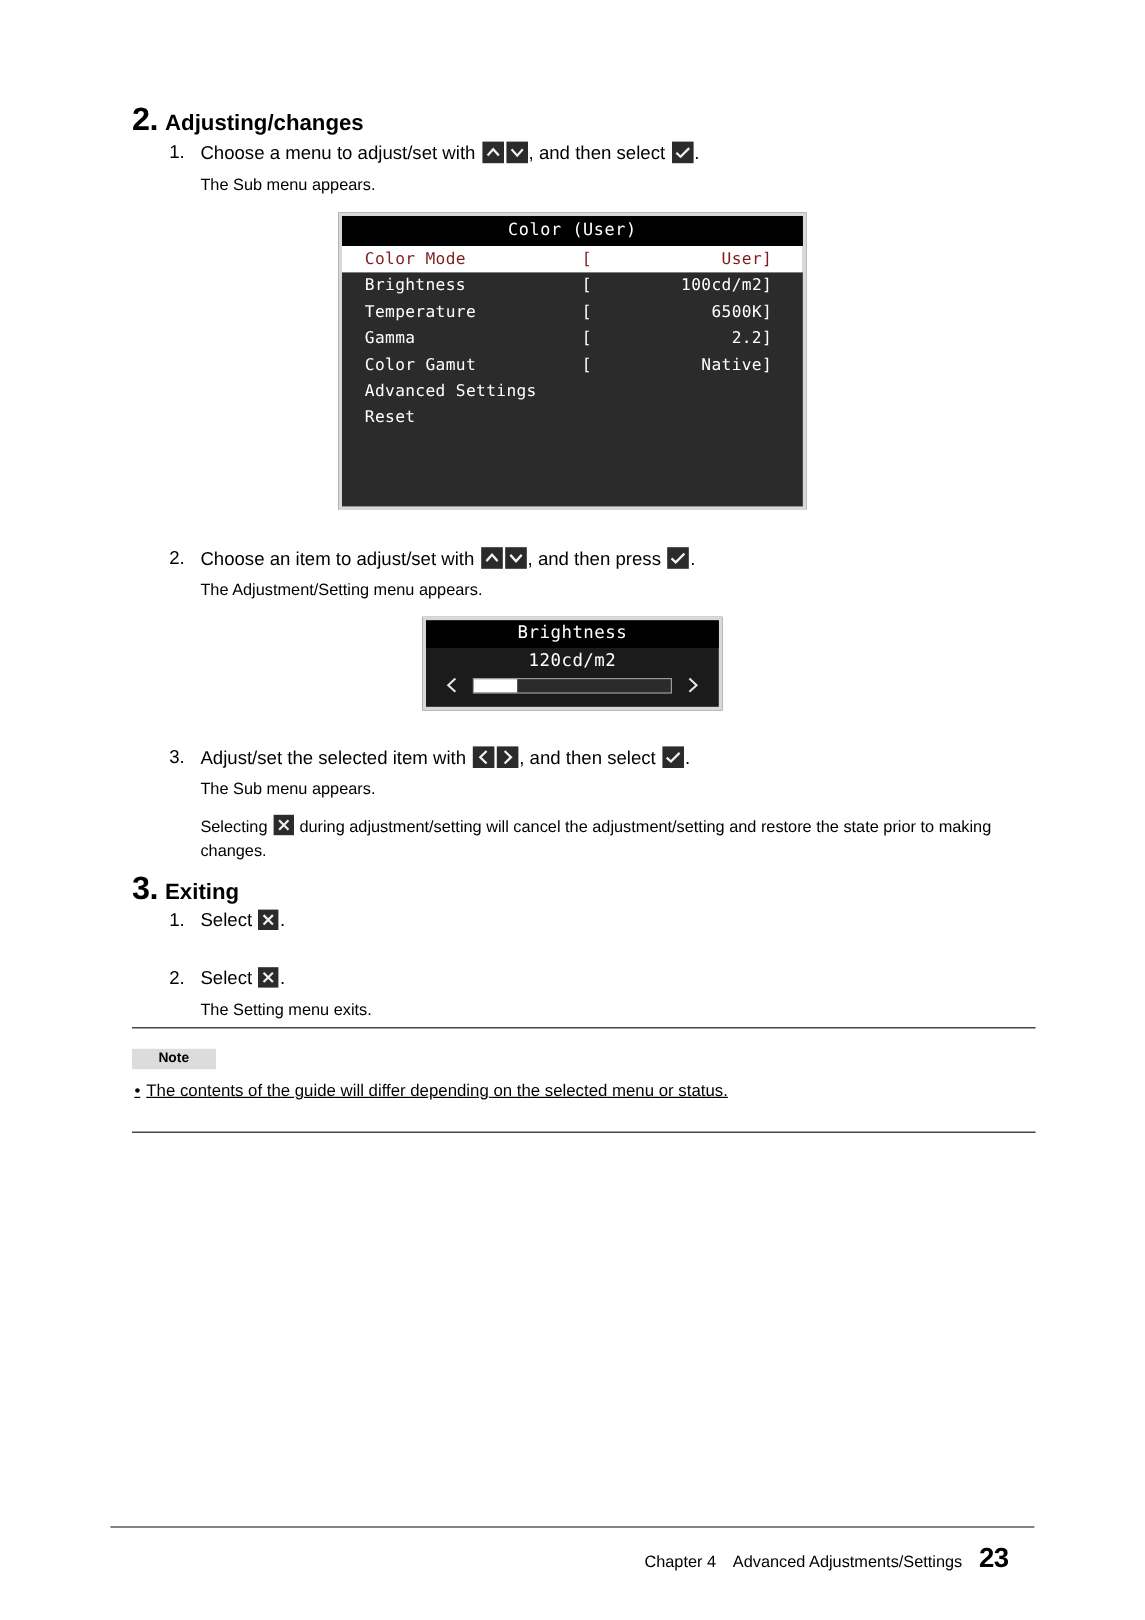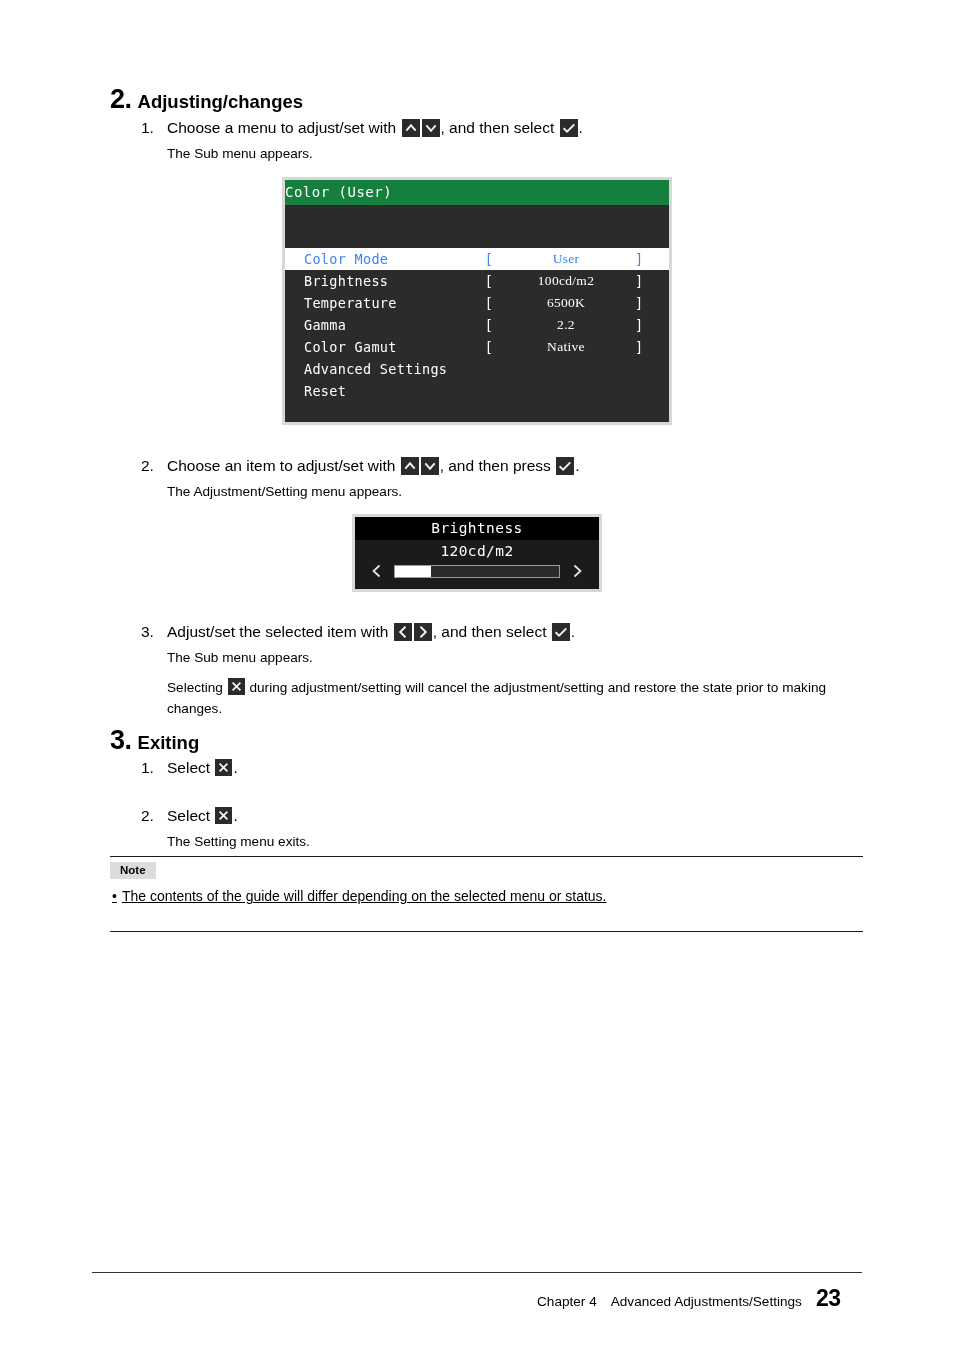--- a/index.html
+++ b/index.html
@@ -82,41 +82,41 @@
   
   .osd {
     position: absolute;
     background: #2b2b2b;
     border: 3px solid #d8d8d8;
     box-sizing: border-box;
     font-family: "DejaVu Sans Mono", monospace;
     color: #ffffff;
   }
   .osd-title {
-    background: #15803d;
+    background: #000000;
+    text-align: center;
     font-size: 14px;
     letter-spacing: 0.5px;
     padding: 4px 0 5px;
   }
   .osd-row {
     display: flex;
     align-items: center;
     font-size: 13.5px;
     letter-spacing: 0.3px;
     padding: 3px 0 3px;
     box-sizing: border-box;
   }
   .osd-row .lbl { flex: 0 0 196px; padding-left: 19px; box-sizing: border-box; }
   .osd-row .br-l { flex: 0 0 16px; text-align: center; }
-  .osd-row .val { flex: 1 1 auto; text-align: center; font-family: Liberation Serif, serif; }
+  .osd-row .val { flex: 1 1 auto; text-align: right; }
   .osd-row .br-r { flex: 0 0 34px; text-align: left; }
   .osd-row.selected {
     background: #ffffff;
-    color: #3b82f6;
-    margin-top: 43px;
+    color: #7f1d1d;
   }
 
   
   .osd-bright {
     position: absolute;
     background: #1b1b1b;
     border: 3px solid #d8d8d8;
     box-sizing: border-box;
     font-family: "DejaVu Sans Mono", monospace;
     color: #ffffff;
@@ -160,22 +160,22 @@
   .note-rule {
     height: 1.4px;
     background: #1a1a1a;
     width: 100%;
   }
   .note-badge {
     display: inline-block;
     background: #dcdcdc;
     font-size: 11.5px;
     font-weight: bold;
-    padding: 2px 10px 3px;
-    margin-top: 5px;
+    padding: 2px 22px 3px;
+    margin-top: 17px;
   }
   .note-item {
     font-size: 14px;
     line-height: 1.4;
     margin-top: 8px;
     margin-bottom: 24px;
     padding-left: 2px;
     text-decoration: underline;
   }
   .note-item .bullet { margin-right: 5px; }

